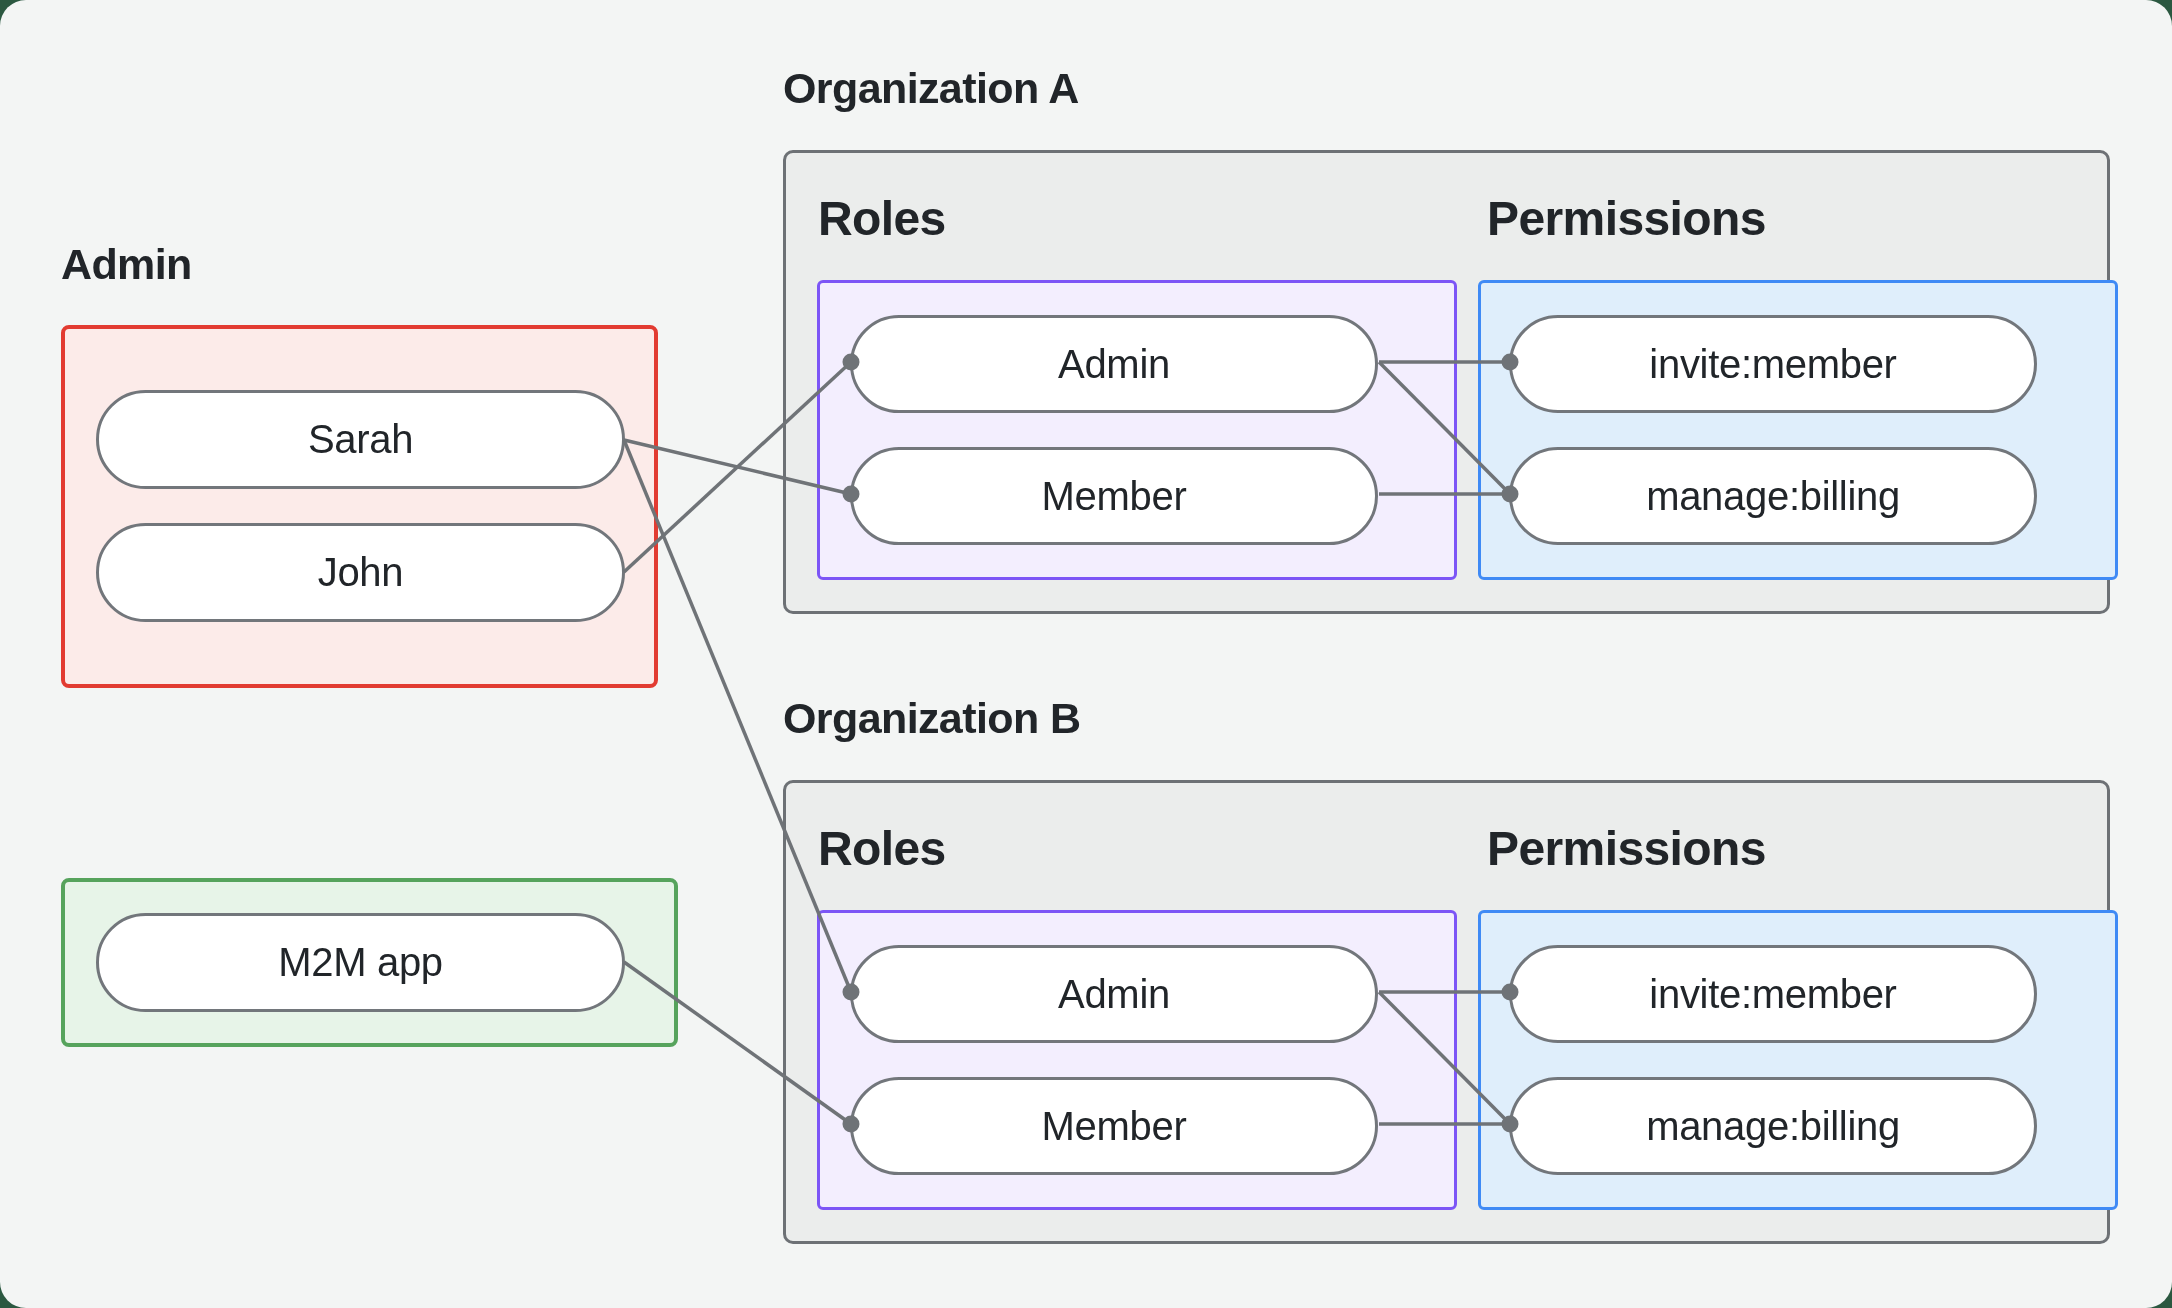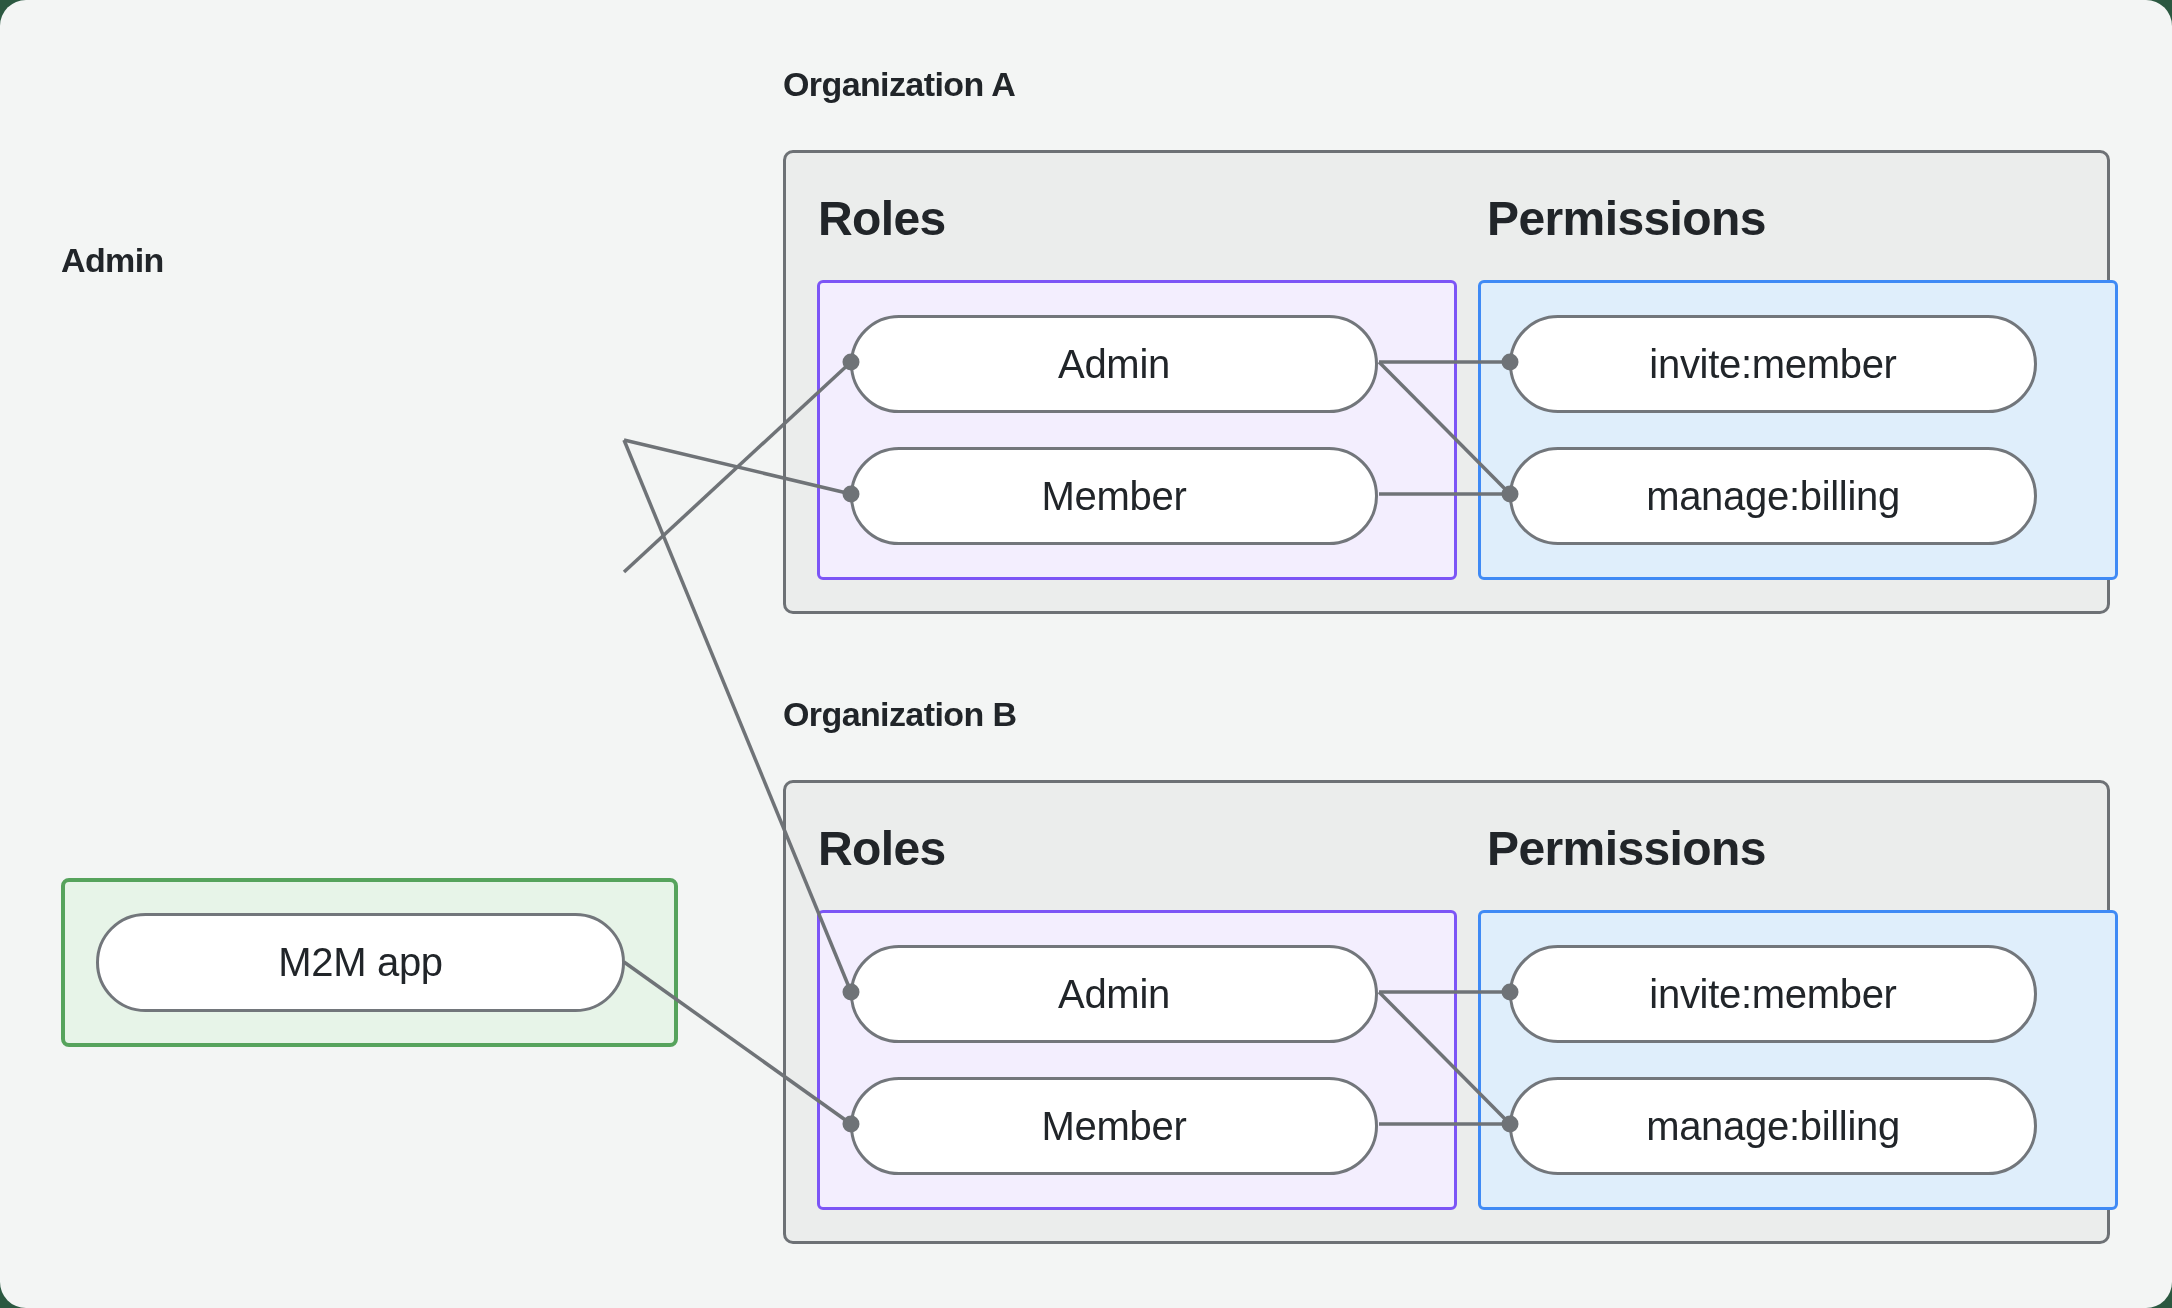--- a/index.html
+++ b/index.html
@@ -10,21 +10,21 @@
     color: var(--text, #212529);
   }
   .canvas {
     position: absolute; inset: 0;
     background: var(--page_bg, #f3f5f4);
     border-radius: 26px;
     overflow: hidden;
   }
   .heading {
     position: absolute;
-    font-size: 34px; line-height: 1; font-weight: 600;
+    font-size: 43px; line-height: 1; font-weight: 600;
     letter-spacing: -0.6px;
     white-space: nowrap;
     color: var(--text, #212529);
   }
   .group-box { position: absolute; box-sizing: border-box; }
   .users-box {
     left: 61px; top: 325px; width: 597px; height: 363px;
     background: var(--users_fill, #fcebe9);
     border: 4px solid var(--users_border, #e23b31);
     border-radius: 8px;
@@ -94,20 +94,28 @@
   }
   svg.wires line { stroke: var(--line, #6f7377); stroke-width: 3.5; }
   svg.wires circle { fill: var(--line, #6f7377); }
 </style>
 </head>
 <body>
 
 <div class="canvas">
 
   <div class="heading" style="left:61px; top:243px">Admin</div>
+  <div class="group-box users-box">
+    <div class="pill pill-sarah">
+      <span>Sarah</span>
+    </div>
+    <div class="pill pill-john">
+      <span>John</span>
+    </div>
+  </div>
 
   <div class="group-box m2m-box">
     <div class="pill">
       <span>M2M app</span>
     </div>
   </div>
 
   <div class="heading" style="left:783px; top:67px">Organization A</div>
   <div class="org-box org-a">
     <div class="sub-label roles-label">Roles</div>

